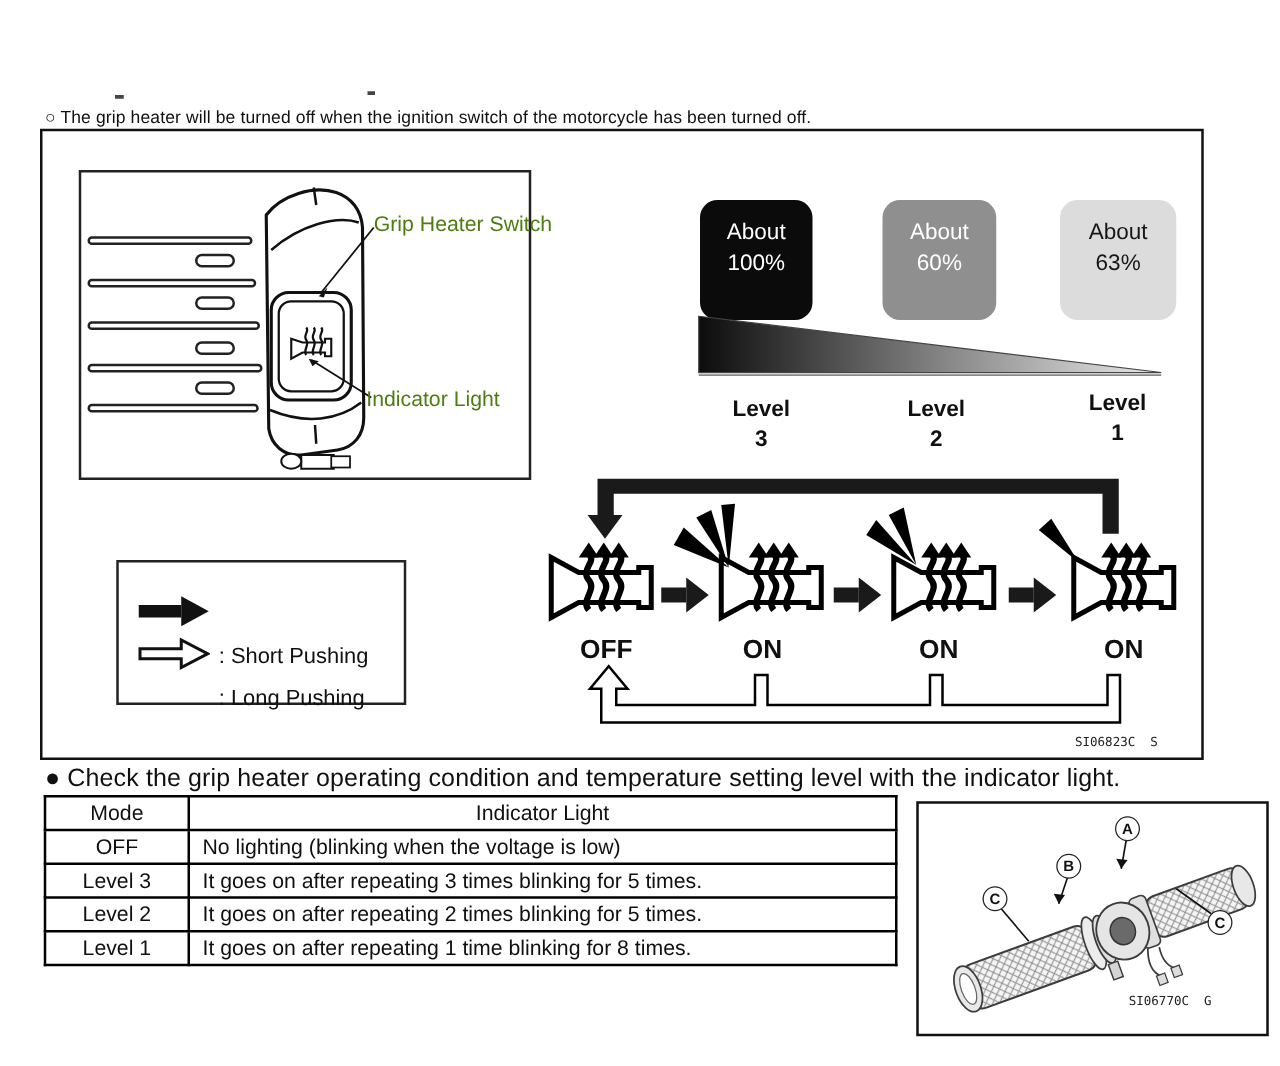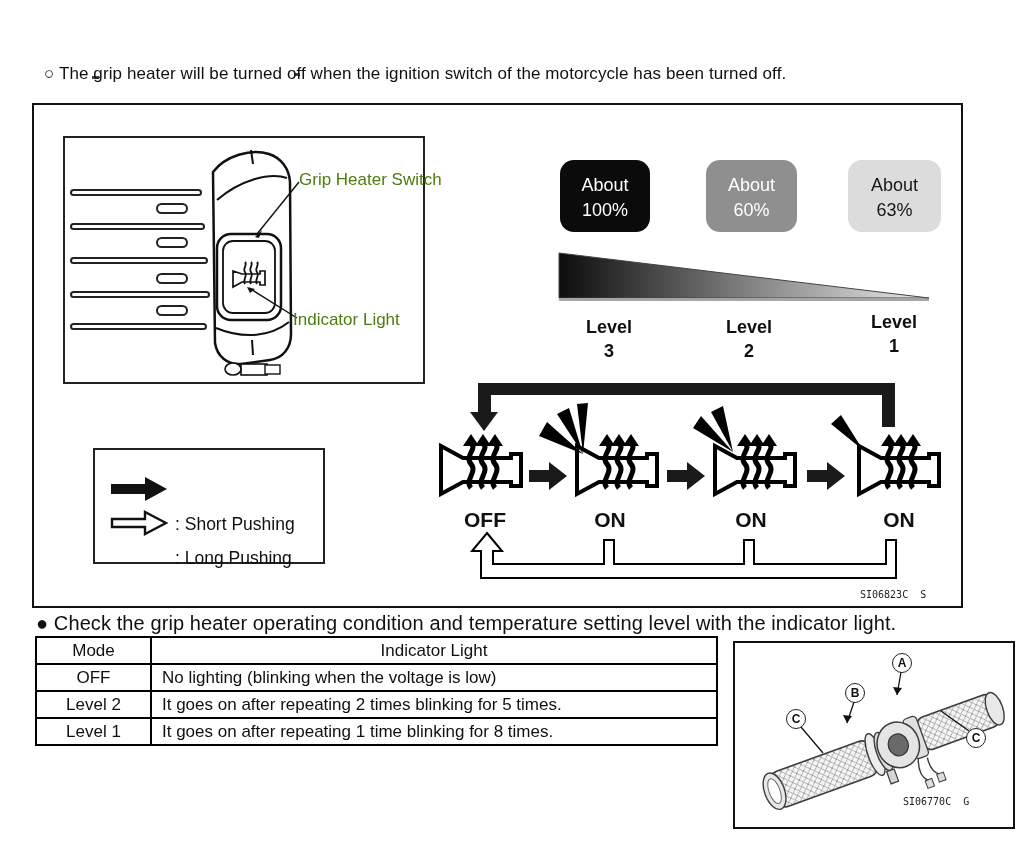--- a/index.html
+++ b/index.html
@@ -1,25 +1,25 @@
 <!DOCTYPE html>
 <html><head>
 <meta charset="utf-8">
 <style>
   html,body{margin:0;padding:0;background:#fff;}
   body{width:1024px;height:853px;position:relative;font-family:"Liberation Sans",sans-serif;color:#101010;overflow:hidden;}
   .abs{position:absolute;}
   .artifact{position:absolute;background:#444;height:3px;}
-  .intro{left:36px;top:64px;font-size:17px;letter-spacing:0.1px;white-space:nowrap;margin-left:8px;}
+  .intro{left:36px;top:85px;font-size:14px;letter-spacing:0.1px;white-space:nowrap;}
   .check{left:36px;top:612px;font-size:20px;letter-spacing:0.1px;white-space:nowrap;text-align:center;}
   .main-box{left:32px;top:103px;width:927px;height:501px;border:2px solid #111;background:#fff;}
   .switch-fig{left:29px;top:31px;width:358px;height:244px;border:2px solid #222;}
   .fig-label{position:absolute;font-size:17px;color:#4d7c0f;white-space:nowrap;}
   .hp-title{left:492px;top:6px;width:440px;text-align:center;font-size:29px;font-weight:bold;letter-spacing:0.5px;}
-  .pwr{width:90px;height:72px;border-radius:14px;text-align:center;padding-top:13px;box-sizing:border-box;font-size:18px;line-height:25px;}
+  .pwr{width:90px;height:96px;border-radius:14px;text-align:center;padding-top:13px;box-sizing:border-box;font-size:18px;line-height:25px;}
   .pwr-100{left:526px;top:55px;background:#0b0b0b;color:#fff;}
   .pwr-60{left:672px;top:55px;background:#8f8f8f;color:#fff;width:91px;}
   .pwr-20{left:814px;top:55px;background:#dcdcdc;color:#161616;width:93px;}
   .lvl{width:92px;text-align:center;font-weight:bold;font-size:18px;line-height:24px;}
   .state{width:66px;text-align:center;font-weight:bold;font-size:21px;white-space:nowrap;}
   .figcode{font-family:"DejaVu Sans Mono",monospace;font-size:10px;color:#222;white-space:pre;}
   .legend-box{left:59px;top:343px;width:228px;height:112px;border:2px solid #222;}
   .legend-label{position:absolute;font-size:17.5px;white-space:nowrap;margin-top:38px;}
   .op-table{position:absolute;left:35px;top:636px;border-collapse:collapse;table-layout:fixed;font-size:17px;}
   .op-table td,.op-table th{border:2px solid #000;height:25px;padding:0;font-weight:normal;}
@@ -241,20 +241,24 @@
       <td class="c-mode">Mode</td>
       <td class="c-desc" style="text-align:center;padding-left:0;">Indicator Light</td>
     </tr>
   </thead>
   <tbody>
     <tr>
       <td class="c-mode">OFF</td>
       <td class="c-desc">No lighting (blinking when the voltage is low)</td>
     </tr>
     <tr>
+      <td class="c-mode">Level 3</td>
+      <td class="c-desc">It goes on after repeating 3 times blinking for 5 times.</td>
+    </tr>
+    <tr>
       <td class="c-mode">Level 2</td>
       <td class="c-desc">It goes on after repeating 2 times blinking for 5 times.</td>
     </tr>
     <tr>
       <td class="c-mode">Level 1</td>
       <td class="c-desc">It goes on after repeating 1 time blinking for 8 times.</td>
     </tr>
   </tbody>
 </table>
 

